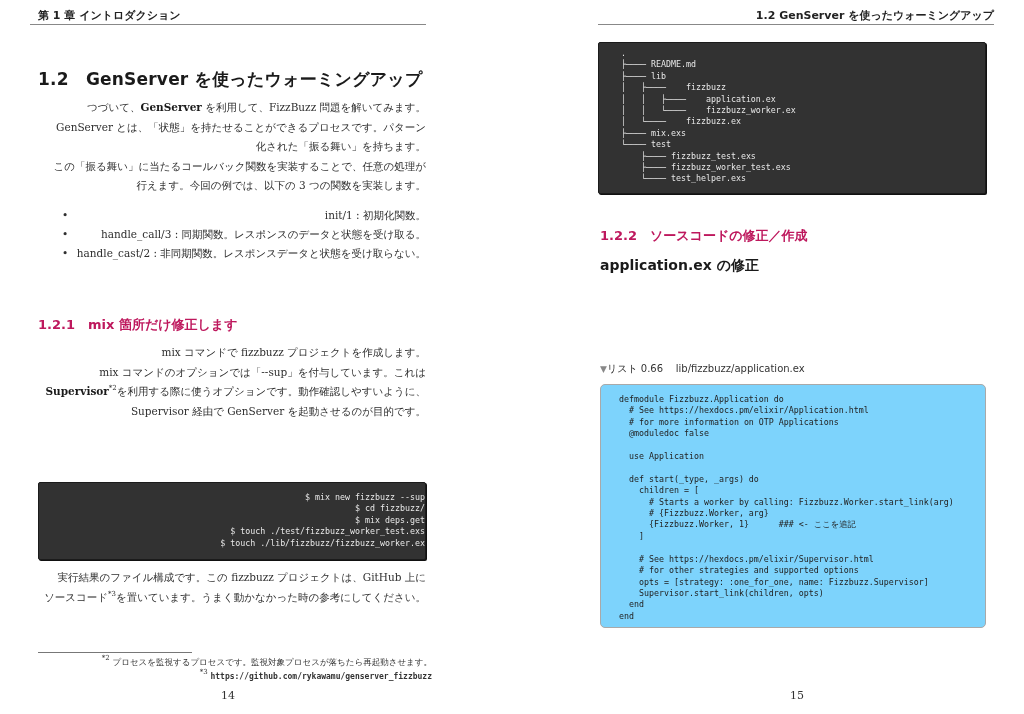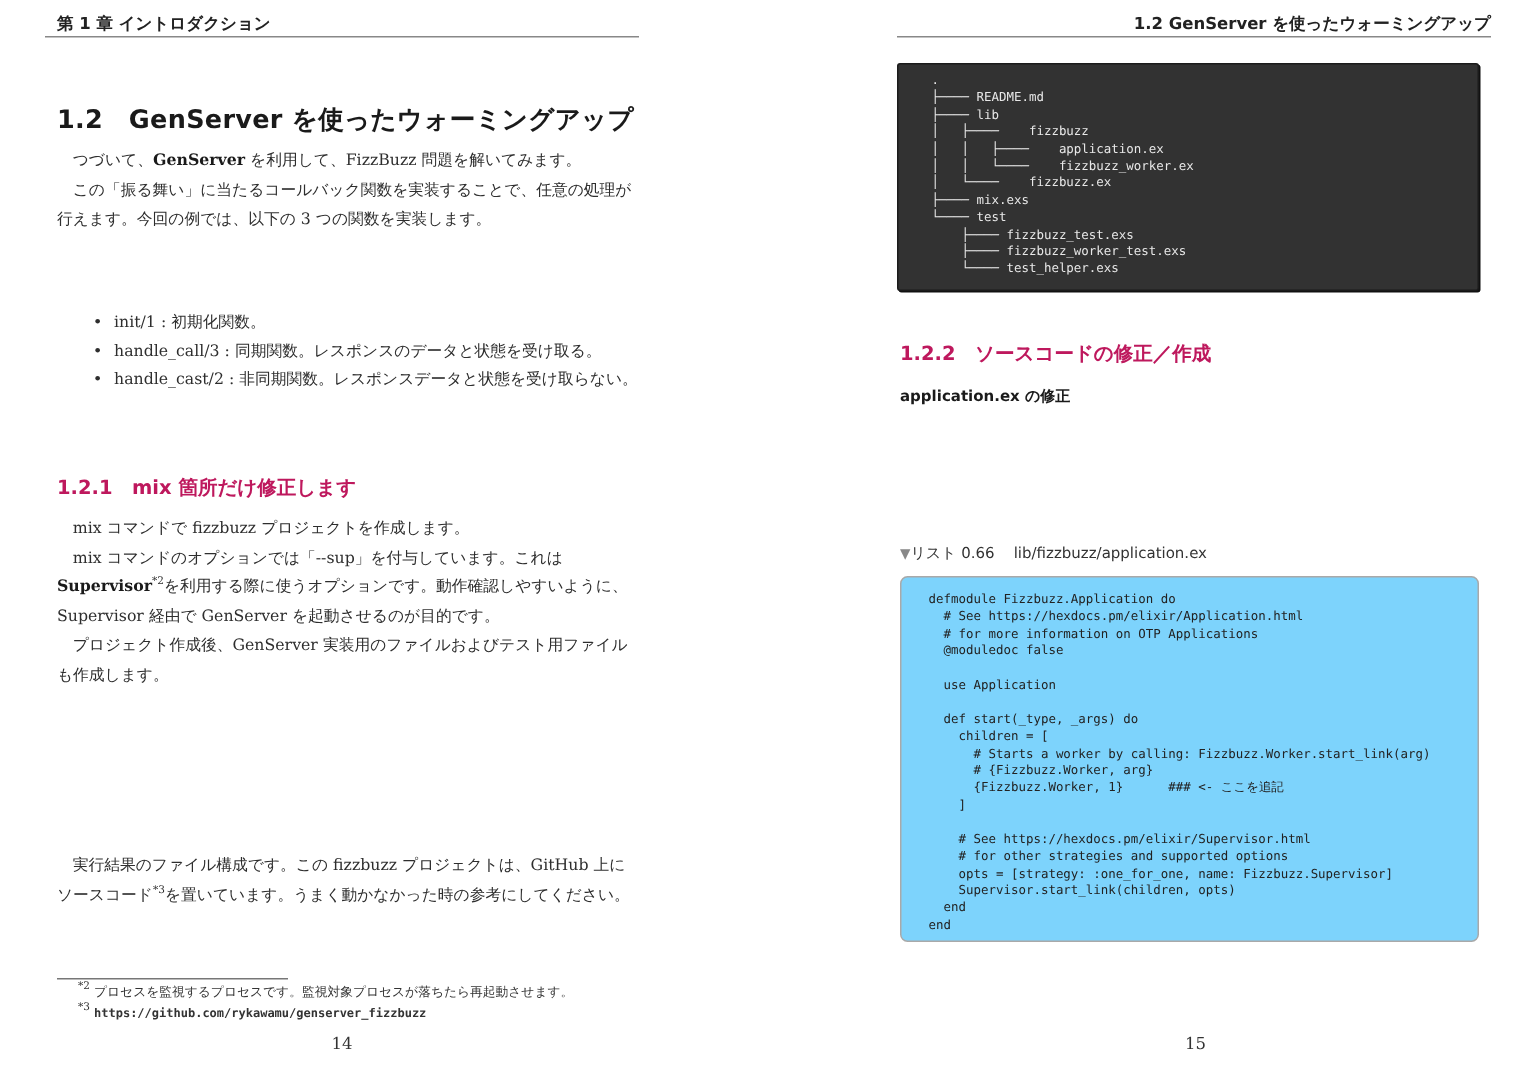--- a/index.html
+++ b/index.html
@@ -2,40 +2,40 @@
 <html><head>
 <meta charset="utf-8">
 <style>
   html, body { margin:0; padding:0; }
   body {
     width:1024px; height:714px; overflow:hidden; background:#ffffff;
     font-family:"DejaVu Serif","Liberation Serif",serif; color:#2a2a2a;
     position:relative;
   }
   .page { position:absolute; top:0; height:714px; }
-  .page-left { left:0; width:512px; }
+  .page-left { left:0; width:512px;text-align:right; }
   .page-right { left:512px; width:512px; }
 
   .running-head {
     position:absolute; top:8px; font-family:"DejaVu Sans","Liberation Sans",sans-serif;
     font-weight:bold; font-size:11px; color:#222; white-space:nowrap;
   }
   .head-rule { position:absolute; top:24px; height:1px; background:#888; }
 
   .h2 {
     position:absolute; font-family:"DejaVu Sans","Liberation Sans",sans-serif;
     font-weight:bold; font-size:17px; color:#1a1a1a; white-space:nowrap; letter-spacing:0.2px;
   }
   .h3 {
     position:absolute; font-family:"DejaVu Sans","Liberation Sans",sans-serif;
     font-weight:bold; font-size:13px; color:#be185d; white-space:nowrap;
   }
   .h4 {
     position:absolute; font-family:"DejaVu Sans","Liberation Sans",sans-serif;
-    font-weight:bold; font-size:10px; color:#1a1a1a; white-space:nowrap;
+    font-weight:bold; font-size:14px; color:#1a1a1a; white-space:nowrap;
   }
   .para {
     position:absolute; font-size:10.5px; line-height:19.5px; color:#2e2e2e;
   }
   .para p { margin:0; text-indent:1em; }
   .para b { font-weight:bold; color:#1a1a1a; }
   sup { font-size:7px; vertical-align:5px; line-height:0; }
 
   ul.bullets { position:absolute; margin:0; padding:0; list-style:none; font-size:10.5px; line-height:19px; color:#2e2e2e; }
   ul.bullets li { position:relative; padding-left:14px; }
@@ -69,37 +69,44 @@
 <body>
 
 <div class="page page-left">
   <div class="running-head" style="left:38px;">第 1 章 イントロダクション</div>
   <div class="head-rule" style="left:30px; width:396px;"></div>
 
   <div class="h2" style="left:38px; top:68px;">1.2　GenServer を使ったウォーミングアップ</div>
 
   <div class="para" style="left:38px; top:98px; width:388px;">
     <p><span>つづいて、</span><b>GenServer</b><span> を利用して、FizzBuzz 問題を解いてみます。</span></p>
+    <p>GenServer とは、「状態」を持たせることができるプロセスです。パターン化された「振る舞い」を持ちます。</p>
     <p>この「振る舞い」に当たるコールバック関数を実装することで、任意の処理が行えます。今回の例では、以下の 3 つの関数を実装します。</p>
   </div>
 
   <ul class="bullets" style="left:62px; top:206px; width:364px;">
     <li><span class="dot">•</span><span>init/1 : 初期化関数。</span></li>
     <li><span class="dot">•</span><span>handle_call/3 : 同期関数。レスポンスのデータと状態を受け取る。</span></li>
     <li><span class="dot">•</span><span>handle_cast/2 : 非同期関数。レスポンスデータと状態を受け取らない。</span></li>
   </ul>
 
   <div class="h3" style="left:38px; top:316px;">1.2.1　mix 箇所だけ修正します</div>
 
   <div class="para" style="left:38px; top:343px; width:388px;">
     <p>mix コマンドで fizzbuzz プロジェクトを作成します。</p>
     <p><span>mix コマンドのオプションでは「--sup」を付与しています。これは</span><b>Supervisor</b><sup>*2</sup><span>を利用する際に使うオプションです。動作確認しやすいように、Supervisor 経由で GenServer を起動させるのが目的です。</span></p>
-    <p>プロジェクト作成後、GenServer 実装用のファイルおよびテスト用ファイルも作成します。</p>
   </div>
 
+  <div class="code-dark" style="left:38px; top:482px; width:386px; height:76px;">
+    <pre style="padding:9px 0 0 19px;">$ mix new fizzbuzz --sup
+$ cd fizzbuzz/
+$ mix deps.get
+$ touch ./test/fizzbuzz_worker_test.exs
+$ touch ./lib/fizzbuzz/fizzbuzz_worker.ex</pre>
+  </div>
 
   <div class="para" style="left:38px; top:568px; width:388px;">
     <p><span>実行結果のファイル構成です。この fizzbuzz プロジェクトは、GitHub 上にソースコード</span><sup>*3</sup><span>を置いています。うまく動かなかった時の参考にしてください。</span></p>
   </div>
 
   <div class="fn-rule" style="left:38px; top:652px; width:154px;"></div>
   <div class="footnotes" style="left:52px; top:655px; width:380px;">
     <div><sup>*2</sup> <span>プロセスを監視するプロセスです。監視対象プロセスが落ちたら再起動させます。</span></div>
     <div><sup>*3</sup> <span class="mono">https://github.com/rykawamu/genserver_fizzbuzz</span></div>
   </div>

